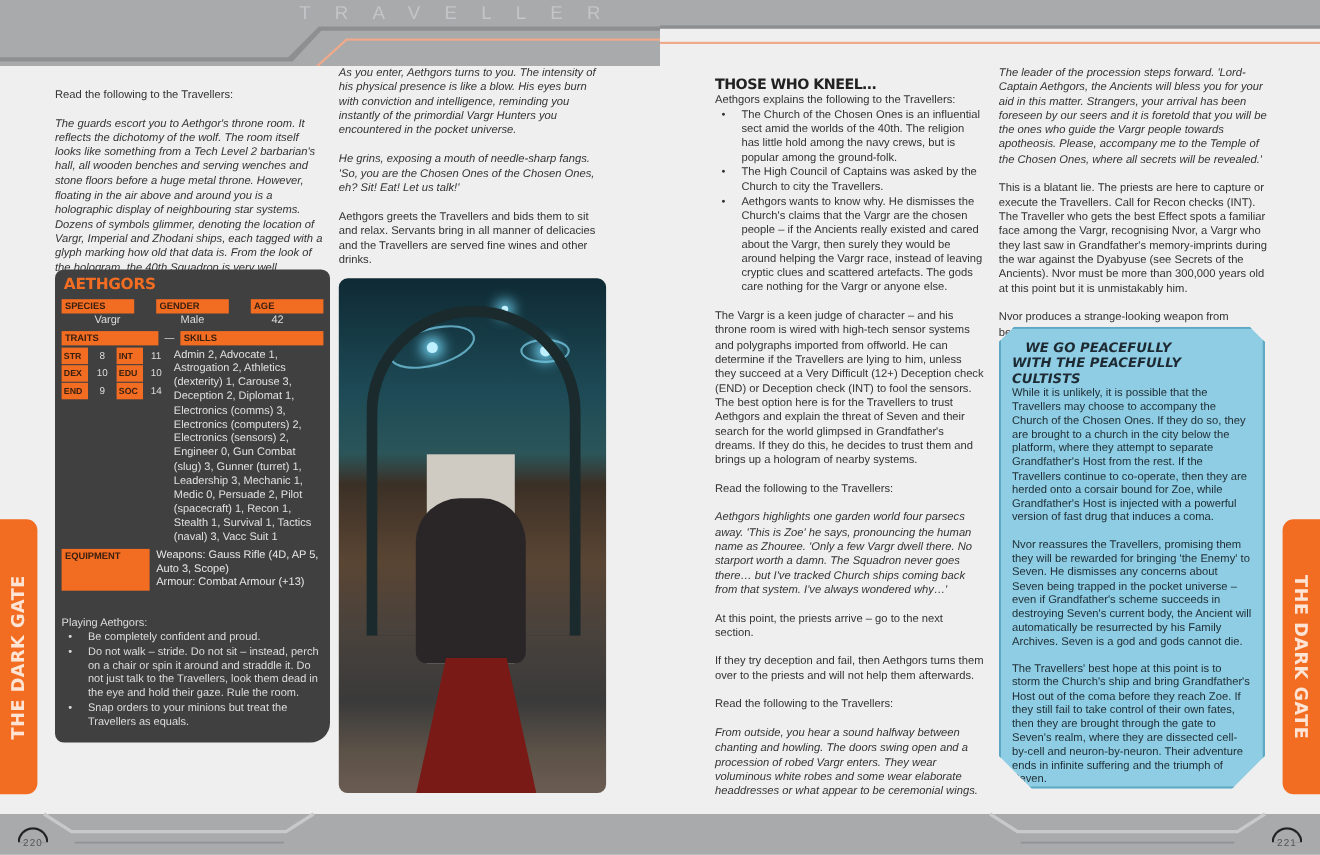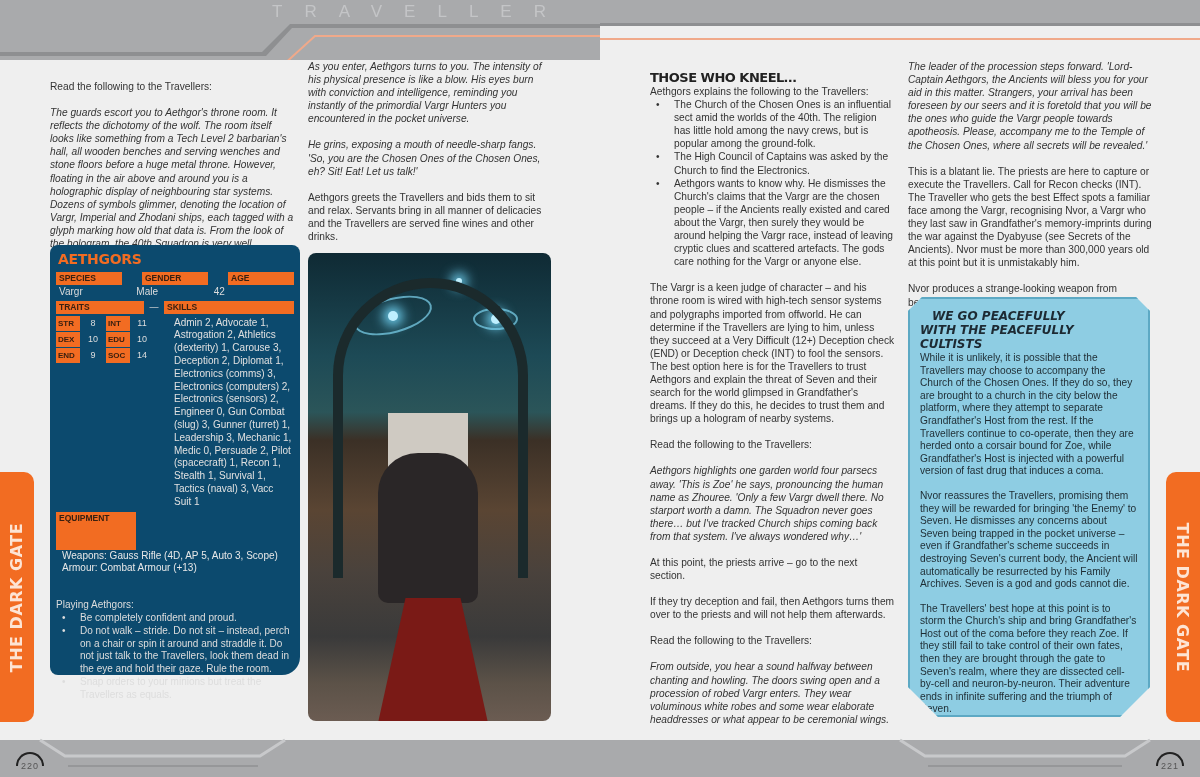--- a/index.html
+++ b/index.html
@@ -31,32 +31,32 @@
   
   .col { position: absolute; font-size: 10.2px; line-height: 13.1px; color: #333; }
   .col p { margin-bottom: 13px; }
   .col p.it { font-style: italic; }
   .col h2 { font-family: "DejaVu Sans", sans-serif; font-weight: bold; color: #222; letter-spacing: -0.5px; }
   .col ul { list-style: none; margin-bottom: 13px; }
   .col ul li { position: relative; padding-left: 24px; }
   .col ul li::before { content: "•"; position: absolute; left: 6px; top: 0; }
 
   
-  .stat { position: absolute; left: 50px; top: 245px; width: 250px; height: 430px; background: #0c4a6e; border-radius: 8px 8px 18px 8px; color: #ddd; font-size: 10px; line-height: 12.8px; padding: 6px 6px; }
+  .stat { position: absolute; left: 50px; top: 245px; width: 250px; height: 430px; background: #404040; border-radius: 8px 8px 18px 8px; color: #ddd; font-size: 10px; line-height: 12.8px; padding: 6px 6px; }
   .stat h3 { color: #f26c22; font-family: "DejaVu Sans", sans-serif; font-size: 14px; font-weight: bold; letter-spacing: -0.3px; margin: 2px 0 6px 2px; }
   .ob { background: #f26c22; color: #3a2010; font-weight: bold; font-size: 8.5px; height: 13px; line-height: 13px; padding-left: 3px; }
   .row3 { display: flex; gap: 20px; align-items: flex-end; }
   .row3 > div { flex: 1; }
   .vals { display: flex; padding: 1px 3px; color: #ddd; }
-  .vals span { flex: 1; }
+  .vals span { flex: 1; text-align: center; }
   .traitgrid { display: grid; grid-template-columns: 24px 22px 24px 20px; grid-auto-rows: 15px; gap: 1px 2px; font-size: 9px; }
   .traitgrid .k { background: #f26c22; color: #3a2010; font-weight: bold; font-size: 8px; padding-left: 2px; line-height: 15px; }
   .traitgrid .v { color: #ddd; text-align: center; line-height: 15px; }
   .skills { color: #e0e0e0; padding: 1px 2px; }
-  .equip { display: flex; margin-top: 2px; flex-direction: column; }
+  .equip { display: flex; margin-top: 2px; }
   .equip .ob { width: 80px; height: 38px; flex: none; }
   .equip .txt { padding-left: 6px; color: #e8e8e8; }
   .stat .play { margin-top: 24px; }
   .stat ul { list-style: none; }
   .stat ul li { position: relative; padding-left: 24px; }
   .stat ul li::before { content: "•"; position: absolute; left: 6px; }
 
   
   .art { position: absolute; left: 308px; top: 253px; width: 243px; height: 468px; border-radius: 8px; overflow: hidden;
     background: linear-gradient(180deg, #0f2a34 0%, #1d4a56 22%, #2b5559 34%, #3b3026 40%, #5a4533 55%, #4a423c 68%, #3a3a3a 82%, #5c5248 92%, #6b5c52 100%); }
@@ -110,21 +110,21 @@
   <div class="vals">
     <span>Vargr</span>
     <span>Male</span>
     <span>42</span>
   </div>
   <div style="display:flex; gap:3px; margin-top:1px;">
     <div class="ob" style="width:88px;">TRAITS</div>
     <div style="width:14px; text-align:center; color:#ddd; font-size:9px; line-height:13px;">—</div>
     <div class="ob" style="flex:1;">SKILLS</div>
   </div>
-  <div style="display:flex; gap:20px; margin-top:2px;">
+  <div style="display:flex; gap:4px; margin-top:2px;">
     <div class="traitgrid">
       <div class="k">STR</div>
       <div class="v">8</div>
       <div class="k">INT</div>
       <div class="v">11</div>
       <div class="k">DEX</div>
       <div class="v">10</div>
       <div class="k">EDU</div>
       <div class="v">10</div>
       <div class="k">END</div>
@@ -165,21 +165,21 @@
   <div class="throne"></div>
   <div class="figure"></div>
   <div class="carpet"></div>
 </div>
 
 <div class="col" style="left:650px; top:71px; width:245px;">
   <h2 style="font-size:13px; line-height:14px;">THOSE WHO KNEEL…</h2>
   <div>Aethgors explains the following to the Travellers:</div>
   <ul>
     <li>The Church of the Chosen Ones is an influential sect amid the worlds of the 40th. The religion has little hold among the navy crews, but is popular among the ground-folk.</li>
-    <li>The High Council of Captains was asked by the Church to find the Electronics.</li>
+    <li>The High Council of Captains was asked by the Church to city the Travellers.</li>
     <li>Aethgors wants to know why. He dismisses the Church's claims that the Vargr are the chosen people – if the Ancients really existed and cared about the Vargr, then surely they would be around helping the Vargr race, instead of leaving cryptic clues and scattered artefacts. The gods care nothing for the Vargr or anyone else.</li>
   </ul>
   <p>The Vargr is a keen judge of character – and his throne room is wired with high-tech sensor systems and polygraphs imported from offworld. He can determine if the Travellers are lying to him, unless they succeed at a Very Difficult (12+) Deception check (END) or Deception check (INT) to fool the sensors. The best option here is for the Travellers to trust Aethgors and explain the threat of Seven and their search for the world glimpsed in Grandfather's dreams. If they do this, he decides to trust them and brings up a hologram of nearby systems.</p>
   <p>Read the following to the Travellers:</p>
   <p class="it">Aethgors highlights one garden world four parsecs away. 'This is Zoe' he says, pronouncing the human name as Zhouree. 'Only a few Vargr dwell there. No starport worth a damn. The Squadron never goes there… but I've tracked Church ships coming back from that system. I've always wondered why…'</p>
   <p>At this point, the priests arrive – go to the next section.</p>
   <p>If they try deception and fail, then Aethgors turns them over to the priests and will not help them afterwards.</p>
   <p style="margin-bottom:13px;">Read the following to the Travellers:</p>
   <p class="it">From outside, you hear a sound halfway between chanting and howling. The doors swing open and a procession of robed Vargr enters. They wear voluminous white robes and some wear elaborate headdresses or what appear to be ceremonial wings.</p>
 </div>

